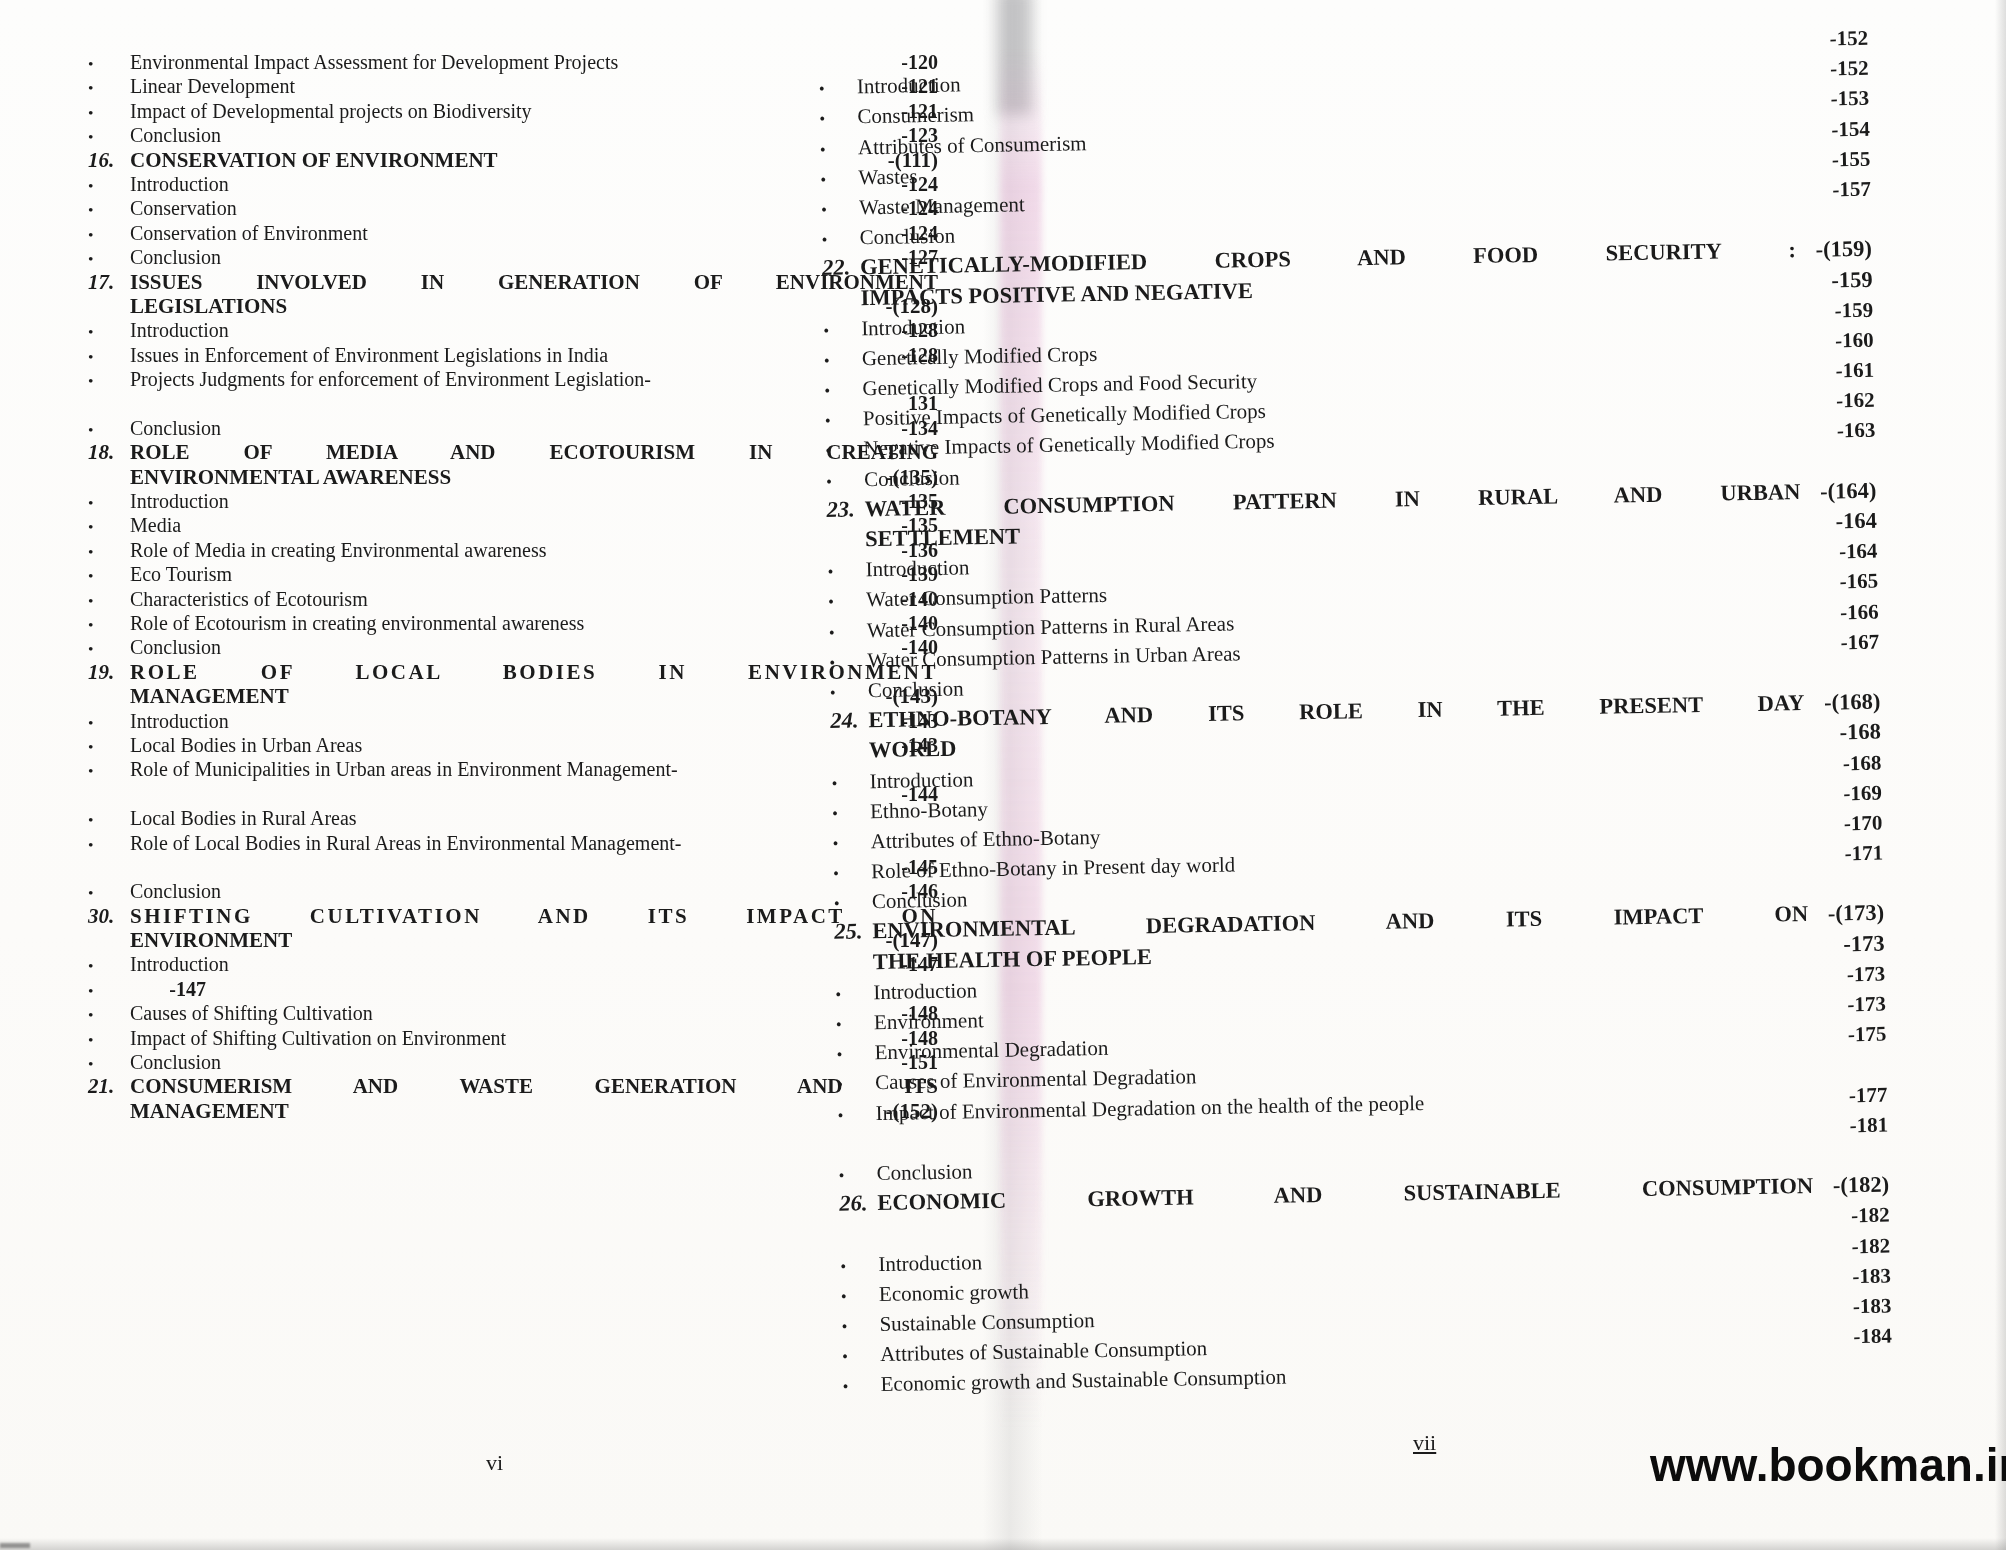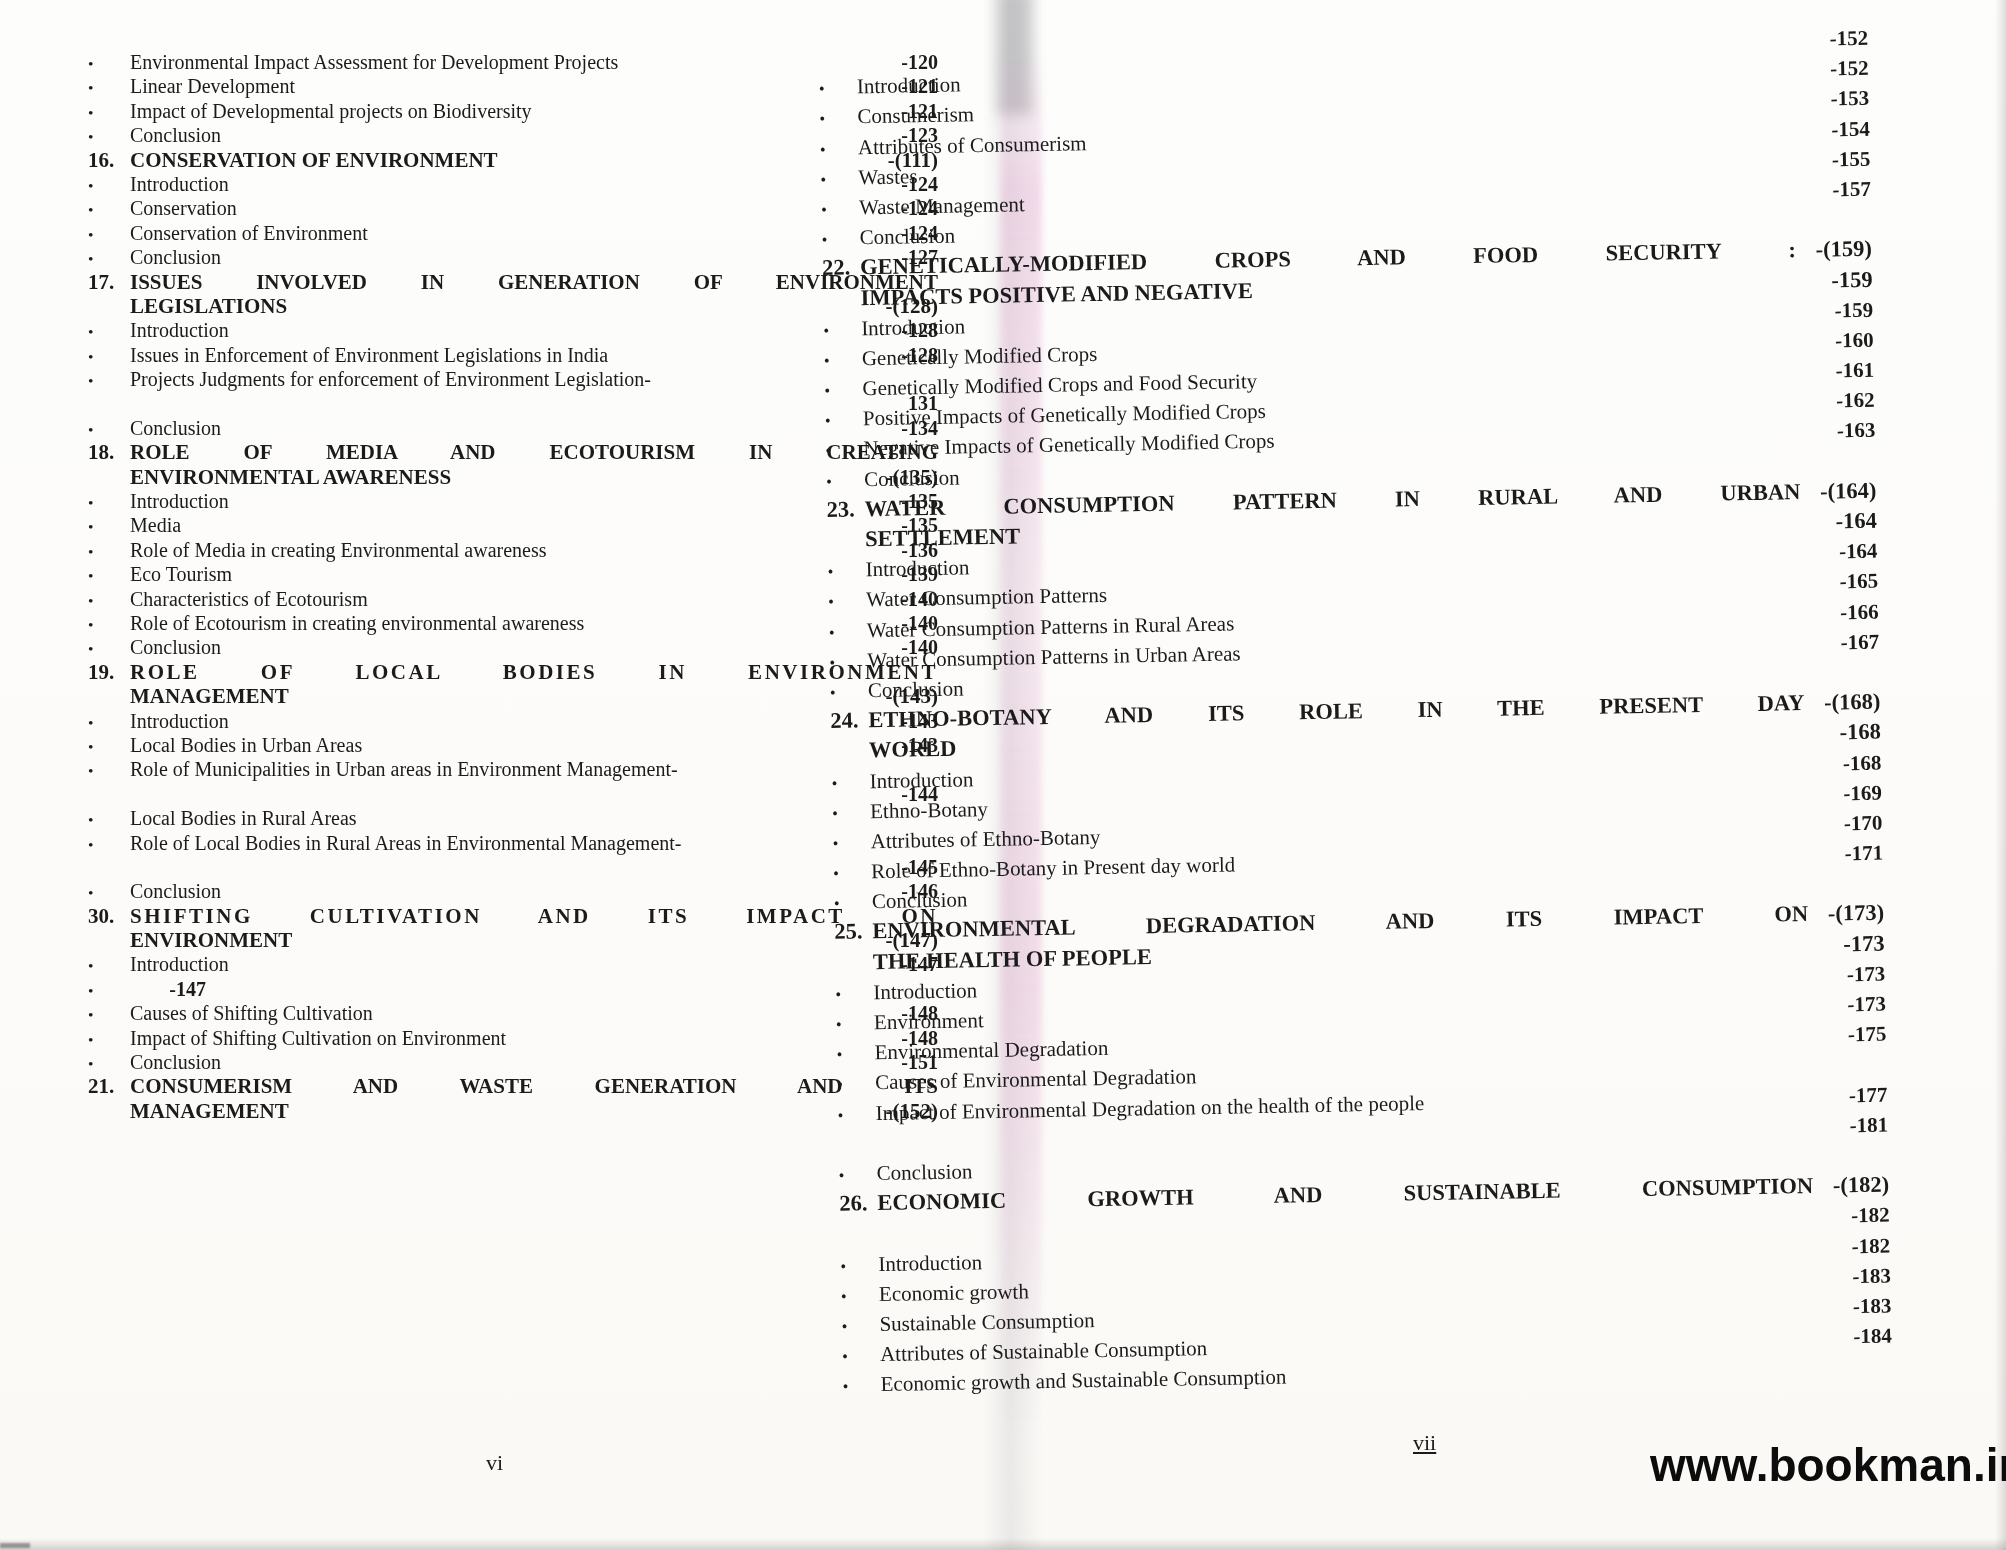--- a/index.html
+++ b/index.html
@@ -43,21 +43,21 @@
   .rows{position:absolute;color:#1b1b1b;}
   .rows-left{left:88px;top:50px;width:850px;}
   .rows-right{left:818px;top:42px;width:1050px;transform:rotate(-1.05deg);transform-origin:0 0;}
 
   .row{display:flex;align-items:baseline;}
   .rows-left  .row{height:24.4px;line-height:24.4px;font-size:20px;}
   .rows-right .row{height:30.2px;line-height:30.2px;font-size:21px;}
 
   .marker{flex:0 0 42px;font-size:0.78em;}
   .rows-right .marker{flex:0 0 38px;}
-  .row.h .marker{font-weight:700;font-size:1em;}
+  .row.h .marker{font-weight:700;font-size:1em;font-style:italic;}
 
   .title{flex:1 1 auto;white-space:nowrap;}
   .row.h .title{font-weight:700;}
   .rows-left  .row.h{font-size:21px;}
   .rows-right .row.h{font-size:22.5px;}
   .row.stretch .title{white-space:normal;text-align:justify;text-align-last:justify;overflow:hidden;max-height:1.2em;}
   .row.spaced .title{letter-spacing:0.12em;}
 
   .pagenum{flex:0 0 auto;margin-left:12px;min-width:64px;text-align:right;font-weight:700;white-space:nowrap;}
   .row.noPage .pagenum{min-width:0;margin-left:0;}

